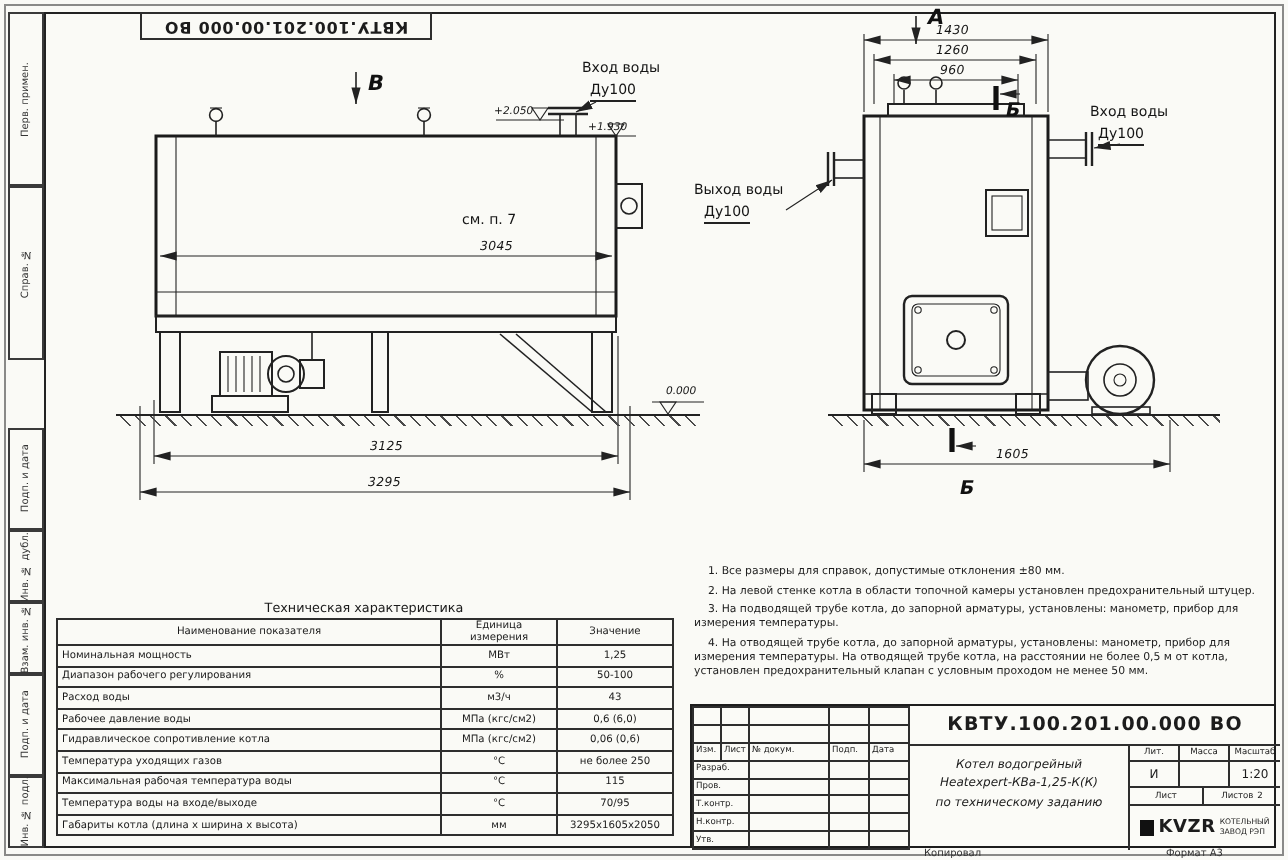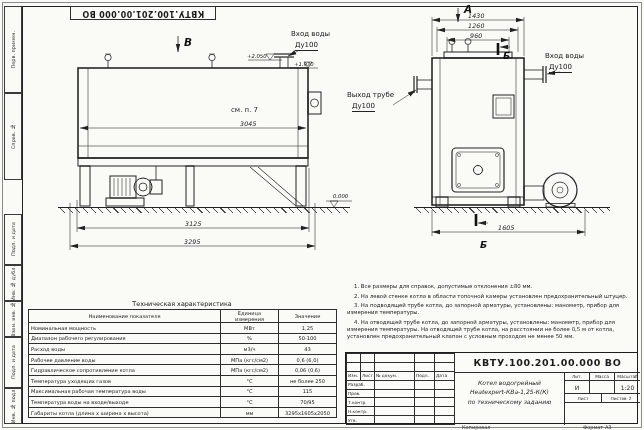--- a/index.html
+++ b/index.html
@@ -227,21 +227,21 @@
   <div class="dim" style="left:185px;top:219.5px">3125</div>
   <div class="dim" style="left:184px;top:237.5px">3295</div>
   <div class="small" style="left:333px;top:193px">0.000</div>
 
   <div class="viewlab" style="left:464px;top:3px">А</div>
   <div class="dim" style="left:468px;top:12px">1430</div>
   <div class="dim" style="left:468px;top:22px">1260</div>
   <div class="dim" style="left:470px;top:32px">960</div>
   <div class="viewlab" style="left:503px;top:50px;font-size:9.5px">Б</div>
   <div class="viewlab" style="left:480px;top:239px;font-size:9.5px">Б</div>
-  <div class="lbl" style="left:347px;top:91px">Выход трубе</div>
+  <div class="lbl" style="left:347px;top:91px">Выход воды</div>
   <div class="lbl underl" style="left:352px;top:102px">Ду100</div>
   <div class="lbl" style="left:545px;top:52px">Вход воды</div>
   <div class="lbl underl" style="left:549px;top:63px">Ду100</div>
   <div class="dim" style="left:498px;top:223.5px">1605</div>
 
   <div class="notes">
     <p>1. Все размеры для справок, допустимые отклонения ±80 мм.</p>
     <p>2. На левой стенке котла в области топочной камеры установлен предохранительный штуцер.</p>
     <p>3. На подводящей трубе котла, до запорной арматуры, установлены: манометр, прибор для измерения температуры.</p>
     <p>4. На отводящей трубе котла, до запорной арматуры, установлены: манометр, прибор для измерения температуры. На отводящей трубе котла, на расстоянии не более 0,5 м от котла, установлен предохранительный клапан с условным проходом не менее 50 мм.</p>
@@ -384,20 +384,28 @@
         <div class="tb-cell" style="left:25px;top:0;width:25px;height:8px">Масса</div>
         <div class="tb-cell" style="left:50px;top:0;width:25px;height:8px;border-right:none">Масштаб</div>
         <div class="tb-cell" style="left:0;top:8px;width:25px;height:13px;font-size:6px">И</div>
         <div class="tb-cell" style="left:25px;top:8px;width:25px;height:13px"></div>
         <div class="tb-cell" style="left:50px;top:8px;width:25px;height:13px;border-right:none;font-size:6px">1:20</div>
         <div class="tb-cell" style="left:0;top:21px;width:37px;height:9px">Лист</div>
         <div class="tb-cell" style="left:37px;top:21px;width:38px;height:9px;border-right:none;gap:2px">
           <span>Листов</span>
           <span>2</span>
         </div>
+        <div class="tb-comp">
+          <span class="logo-sq"></span>
+          <span class="logo-txt">KVZR</span>
+          <span class="logo-sub">
+            <span>КОТЕЛЬНЫЙ</span>
+            <span>ЗАВОД РЭП</span>
+          </span>
+        </div>
       </div>
     </div>
   </div>
 
   <div class="foot" style="left:462px">Копировал</div>
   <div class="foot" style="left:583px">Формат А3</div>
 
 </div>
 
 </body></html>

